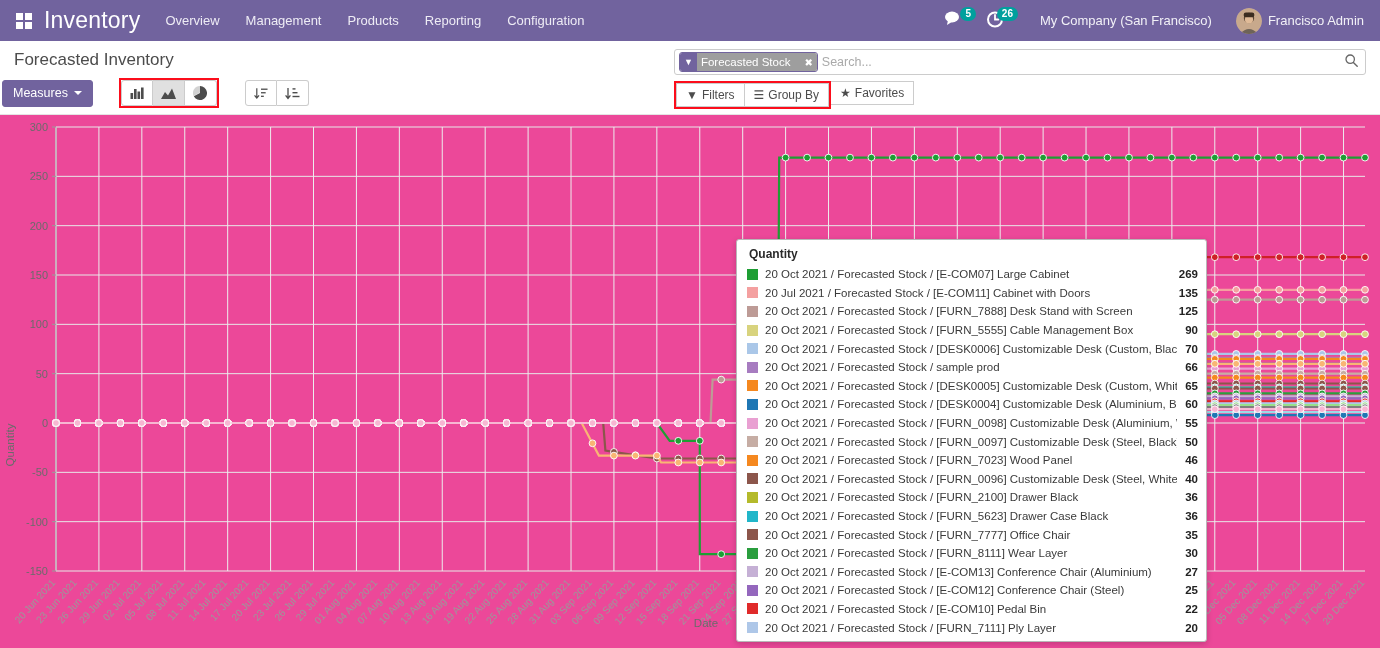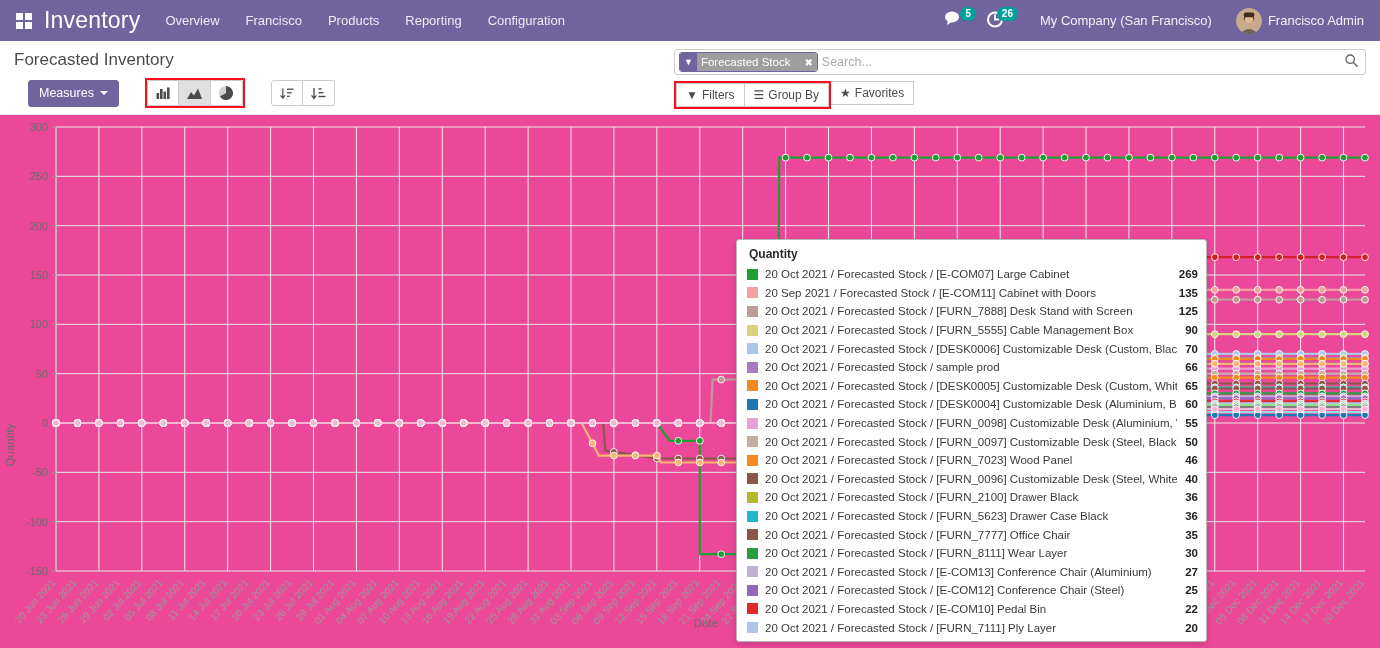--- a/index.html
+++ b/index.html
@@ -25,21 +25,21 @@
   #company-name { font-size: 13px; margin: 0 24px 0 12px; color: #f2f1f7; white-space: nowrap; cursor: pointer;}
   #avatar { width: 26px; height: 26px; border-radius: 50%; overflow: hidden; margin-right: 6px;
     background: #8a7ab0; display: inline-block; vertical-align: middle; }
   #user-name { font-size: 13px; color: #f2f1f7; white-space: nowrap; cursor: pointer; }
   #user-box { display: flex; align-items: center; margin-right: 6px; }
 
   
   #control-panel { background: #fff; border-bottom: 1px solid #e4e4e4; height: 74px;
     position: relative; }
   #page-title { font-size: 17px; color: #4c4c4c; padding: 9px 0 0 14px; font-weight: 400; }
-  #left-buttons { display: flex; align-items: center; padding: 8px 0 0 28px; gap: 14px; text-align: right; }
+  #left-buttons { display: flex; align-items: center; padding: 8px 0 0 2px; gap: 14px; text-align: right; }
   .btn {
     font-size: 12px; border: 1px solid #ccc; background: #fff; color: #4c4c4c;
     height: 26px; display: inline-flex; align-items: center; padding: 0 8px; cursor: pointer;
   }
   #measures-btn { background: #71639e; border-color: #71639e; color: #fff; border-radius: 3px;
     padding: 0 10px; height: 27px; font-size: 12.5px; }
   .caret { border-left: 4px solid transparent; border-right: 4px solid transparent;
     border-top: 4px solid currentColor; margin-left: 6px; display: inline-block; }
   .redbox { border: 2px solid #fc0d1b; display: inline-flex; margin-left: 12px; }
   .grp { display: inline-flex; }
@@ -97,21 +97,21 @@
 
 <div id="navbar">
   <div id="apps-icon">
     <i></i>
       <i></i>
       <i></i>
       <i></i>
   </div>
   <div id="brand">Inventory</div>
   <div class="navitem">Overview</div>
-  <div class="navitem">Francisco</div>
+  <div class="navitem">Management</div>
   <div class="navitem">Products</div>
   <div class="navitem">Reporting</div>
   <div class="navitem">Configuration</div>
 
   <div id="nav-right">
     <div class="badge-wrap">
       <svg width="20" height="17" viewBox="0 0 20 17">
         <ellipse cx="8" cy="7" rx="7" ry="5.4" fill="#ffffff"></ellipse>
         <path d="M4 10 L3 15 L8.5 11.4 Z" fill="#ffffff"></path>
       </svg>
@@ -2126,21 +2126,21 @@
   <div id="legend">
     <div id="legend-title">Quantity</div>
     <div id="legend-rows">
         <div class="lrow">
           <span class="lsw" style="background: rgb(30, 158, 52);"></span>
           <span class="llab">20 Oct 2021 / Forecasted Stock / [E-COM07] Large Cabinet</span>
           <span class="lval">269</span>
         </div>
         <div class="lrow">
           <span class="lsw" style="background: rgb(244, 160, 160);"></span>
-          <span class="llab">20 Sep 2021 / Forecasted Stock / [E-COM11] Cabinet with Doors</span>
+          <span class="llab">20 Jul 2021 / Forecasted Stock / [E-COM11] Cabinet with Doors</span>
           <span class="lval">135</span>
         </div>
         <div class="lrow">
           <span class="lsw" style="background: rgb(189, 155, 150);"></span>
           <span class="llab">20 Oct 2021 / Forecasted Stock / [FURN_7888] Desk Stand with Screen</span>
           <span class="lval">125</span>
         </div>
         <div class="lrow">
           <span class="lsw" style="background: rgb(216, 211, 126);"></span>
           <span class="llab">20 Oct 2021 / Forecasted Stock / [FURN_5555] Cable Management Box</span>

